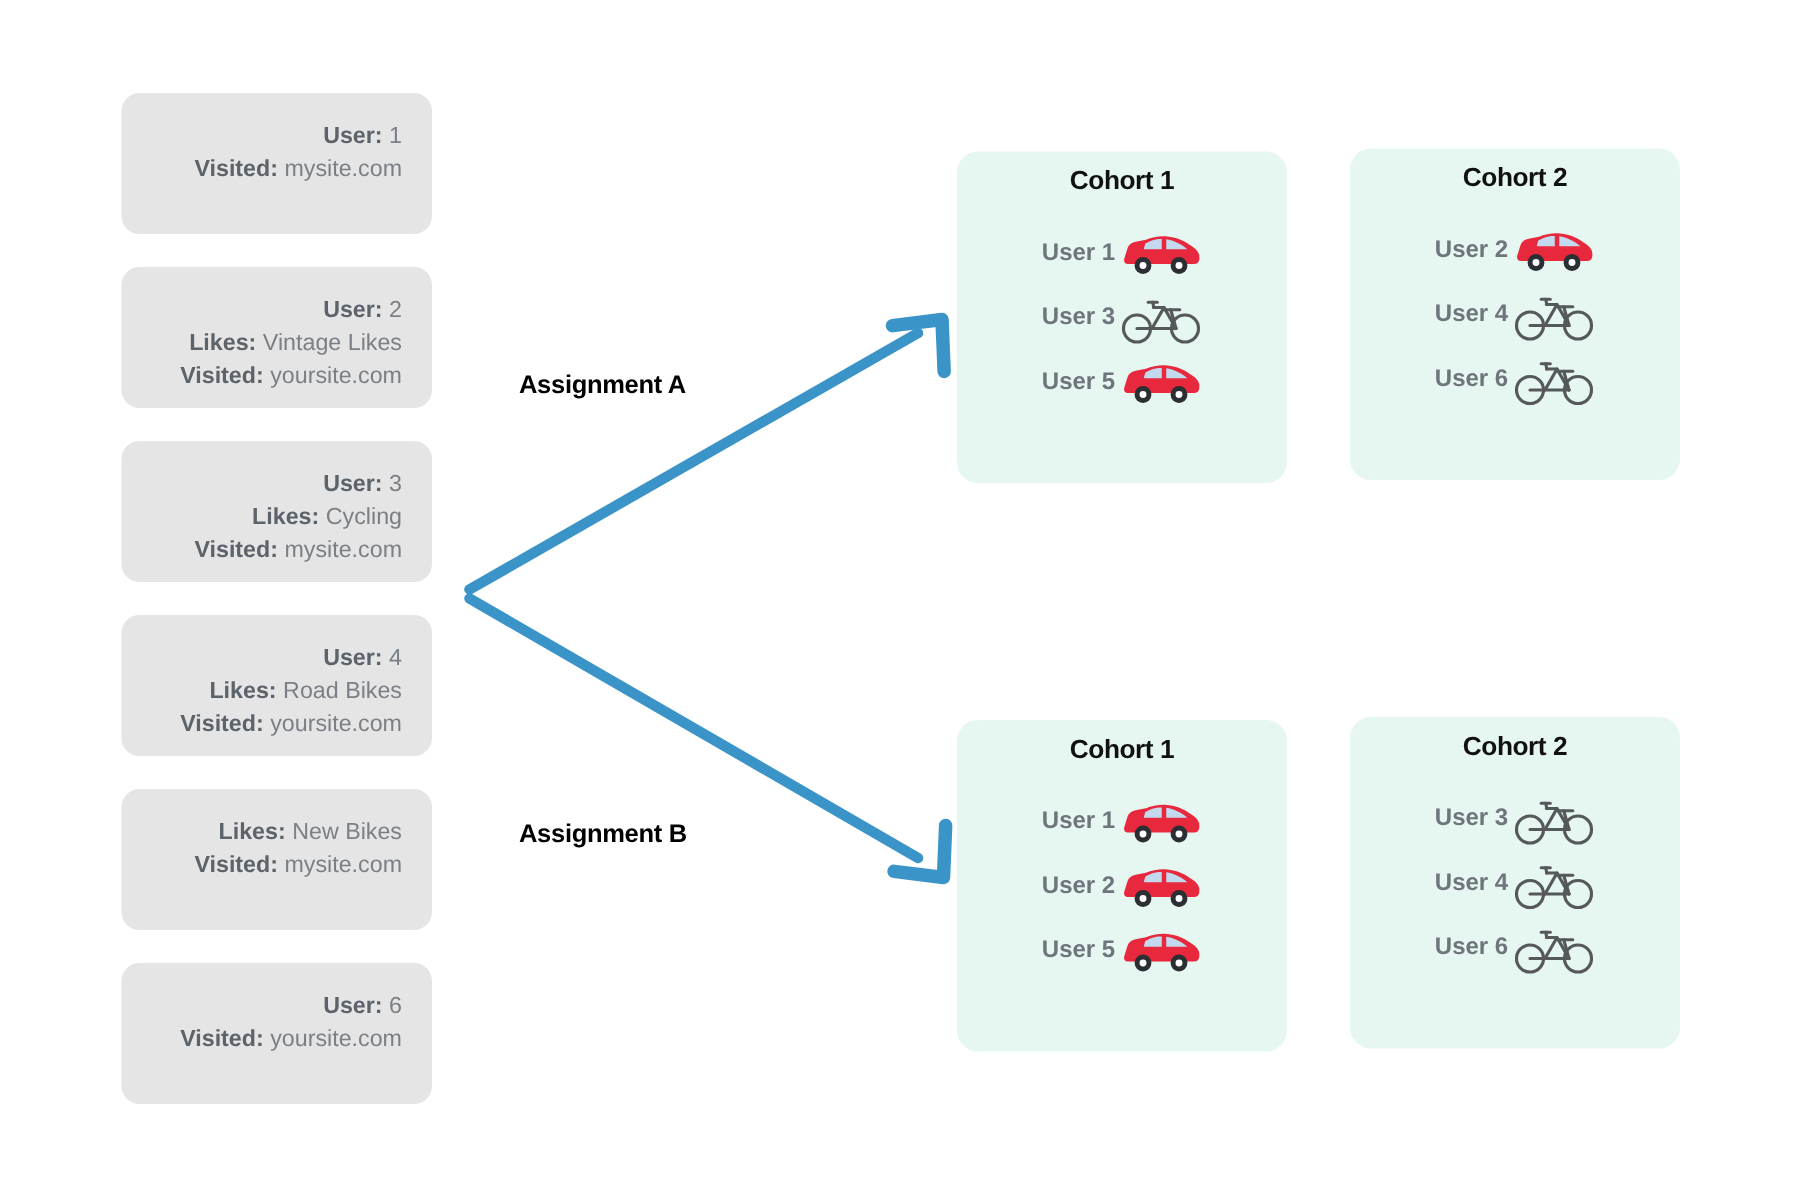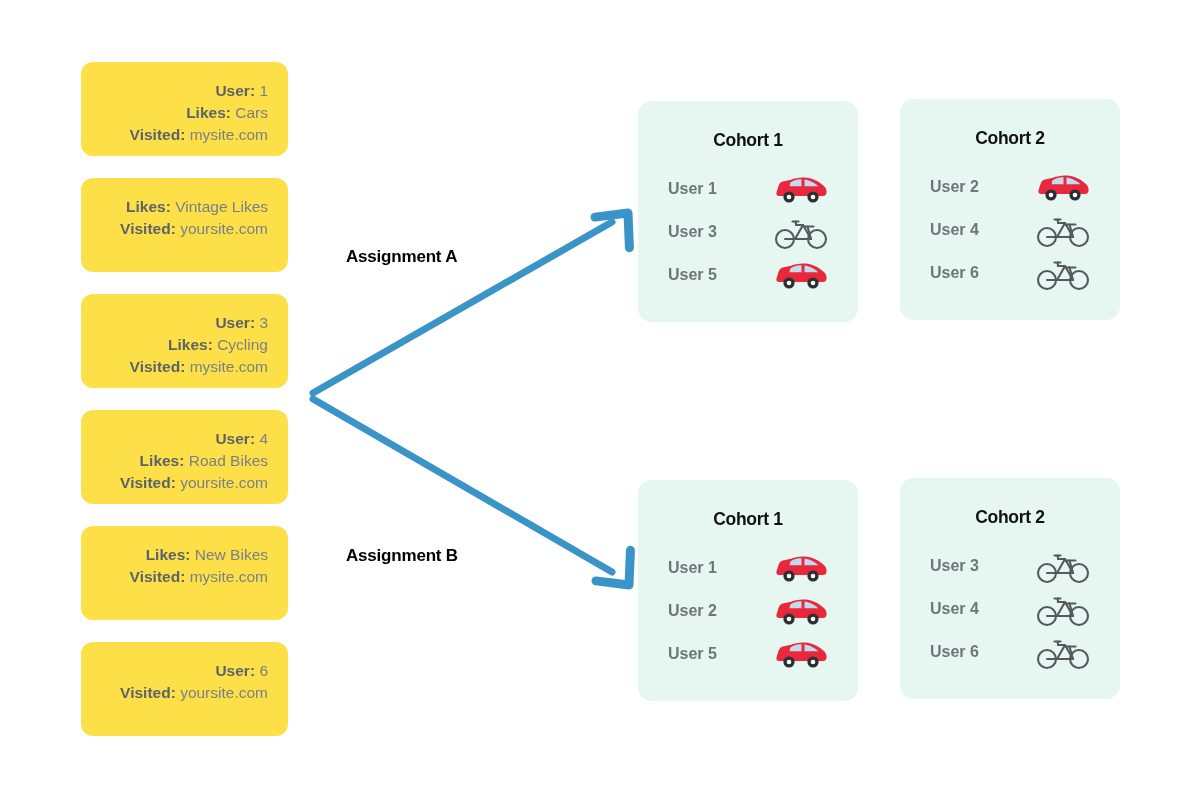--- a/index.html
+++ b/index.html
@@ -21,21 +21,21 @@
 
   
   #user-cards {
     position: absolute;
     left: 81px;
     top: 62px;
     width: 207px;
   }
 
   .user-card {
-    background: #fde047;
+    background: #e5e5e5;
     border-radius: 12px;
     height: 94px;
     margin-bottom: 22px;
     padding: 18px 20px 0 0;
     text-align: right;
   }
 
   .user-card .row {
     font-size: 15.5px;
     line-height: 22px;
@@ -85,32 +85,32 @@
   #cohort-a2 { left: 900px; top: 99px;  }
   #cohort-b1 { left: 638px; top: 480px; }
   #cohort-b2 { left: 900px; top: 478px; }
 
   .cohort-title {
     text-align: center;
     font-size: 17.5px;
     font-weight: bold;
     color: #111111;
     letter-spacing: -0.3px;
-    margin-top: 29px;
+    margin-top: 9px;
   }
 
   .cohort-rows {
     margin-top: 16px;
     padding: 0 26px 0 30px;
   }
 
   .cohort-row {
     display: flex;
     align-items: center;
-    justify-content: space-between;
+    justify-content: center;
     height: 43px;
   }
 
   .cohort-row .uname {
     font-size: 16px;
     font-weight: bold;
     color: #6e757c;
     white-space: nowrap;
   }
 
@@ -124,24 +124,24 @@
   .icon-slot svg { display: block; }
 </style>
 </head>
 <body>
 
 <div id="canvas">
 
   <div id="user-cards">
       <div class="user-card">
         <div class="row"><span class="k">User:</span> <span class="v">1</span></div>
-        <div class="row"><span class="k">Likes:</span> <span class="v">Cars</span></div>
         <div class="row"><span class="k">Visited:</span> <span class="v">mysite.com</span></div>
       </div>
       <div class="user-card">
+        <div class="row"><span class="k">User:</span> <span class="v">2</span></div>
         <div class="row"><span class="k">Likes:</span> <span class="v">Vintage Likes</span></div>
         <div class="row"><span class="k">Visited:</span> <span class="v">yoursite.com</span></div>
       </div>
       <div class="user-card">
         <div class="row"><span class="k">User:</span> <span class="v">3</span></div>
         <div class="row"><span class="k">Likes:</span> <span class="v">Cycling</span></div>
         <div class="row"><span class="k">Visited:</span> <span class="v">mysite.com</span></div>
       </div>
       <div class="user-card">
         <div class="row"><span class="k">User:</span> <span class="v">4</span></div>

